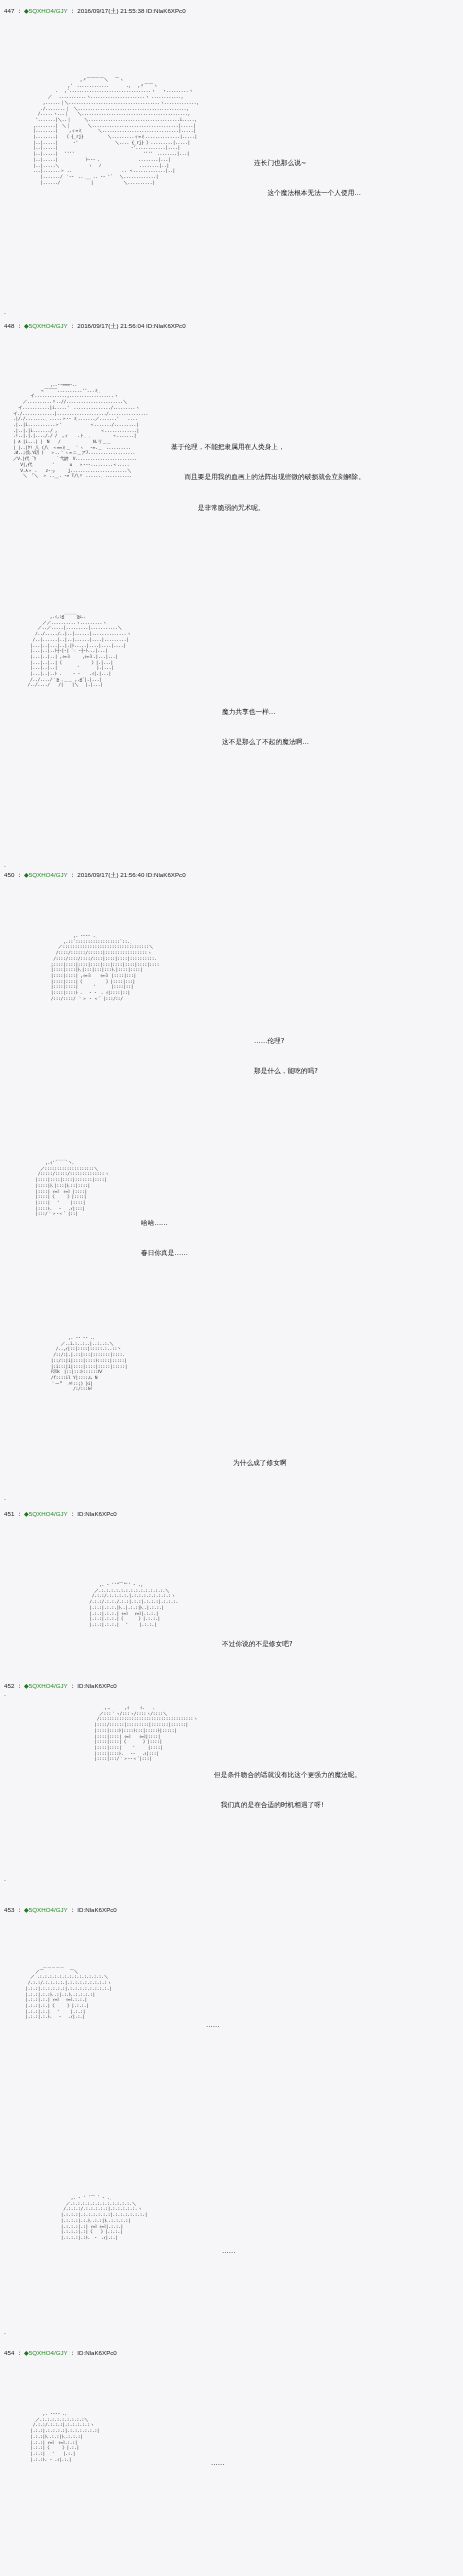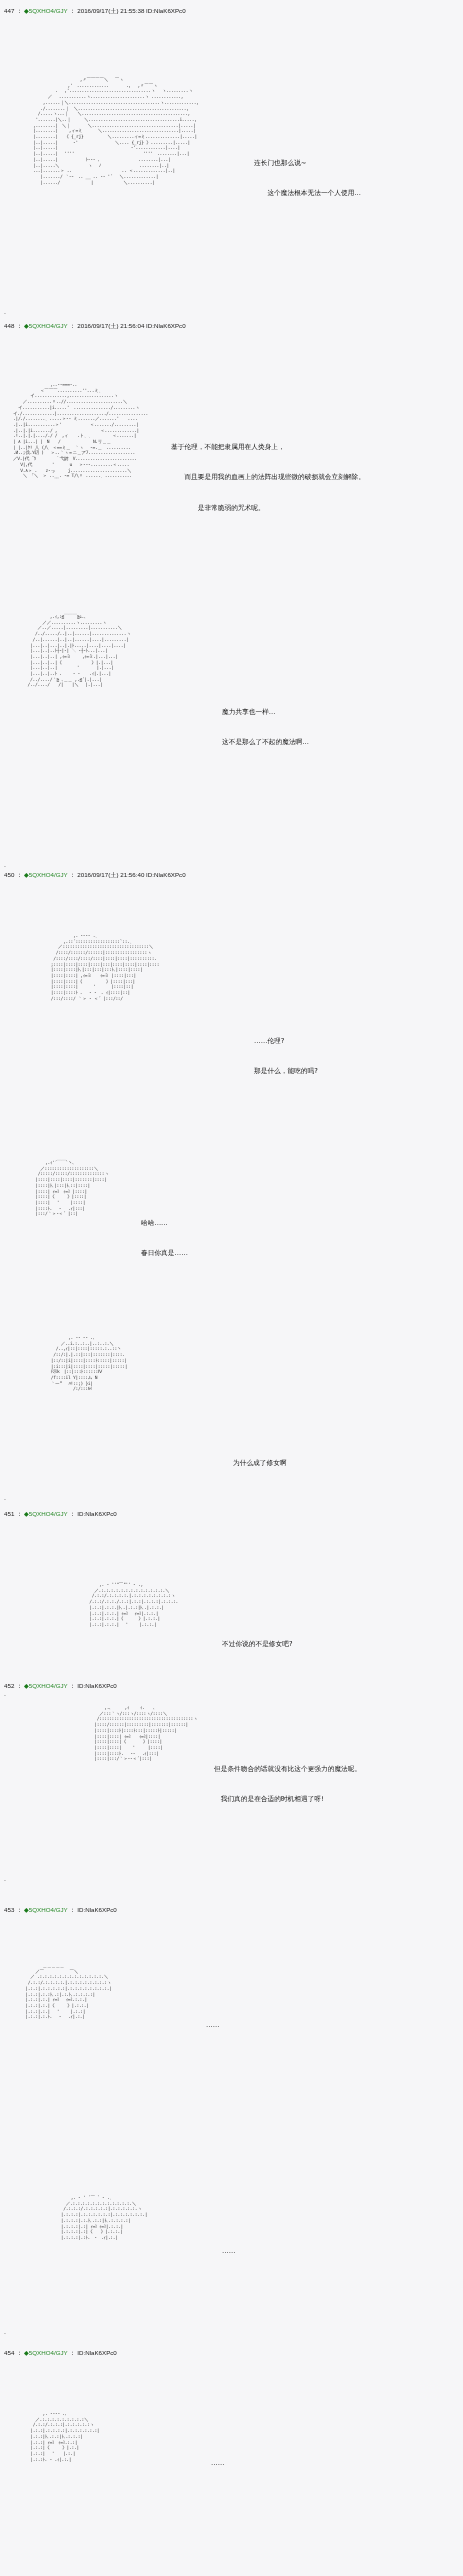--- a/index.html
+++ b/index.html
@@ -206,21 +206,21 @@
        ／:::｀ヽ/:::ヽ/::::ヽ/::::＼
       /::::::::::::::::::::::::::::::::::::::ヽ
      |::::/::::::|:::::::::|:::::::|::::::|
      |::::|::::ﾄ|::::ﾄ:::|:::::ﾄ|:::::|
      |::::|::::| ｨ=ﾐ　　ｨ=ﾐ|::::|
      |::::|::::|《　　　　》|::::|
      |::::|::::|　　 '　　　|::::|
      |::::|::::ﾄ.　 ‐‐ 　.ｨ|:::|
      |::::|:::/｀＞‐‐＜´|:::|
 </pre>
-  <div class="dlg" style="top:38px;left:214px;">
+  <div class="dlg" style="top:44px;left:214px;">
     <div>但是条件吻合的话就没有比这个更强力的魔法呢。</div>
     <div>　我们真的是在合适的时机相遇了呀!</div>
   </div>
   <div class="dot" style="top:170px;">.</div>
 </div>
 
 <div class="post" style="top:1906px;">
   <div class="hdr" style="top:0px;">
     <span>453</span>
     <span>：</span>

